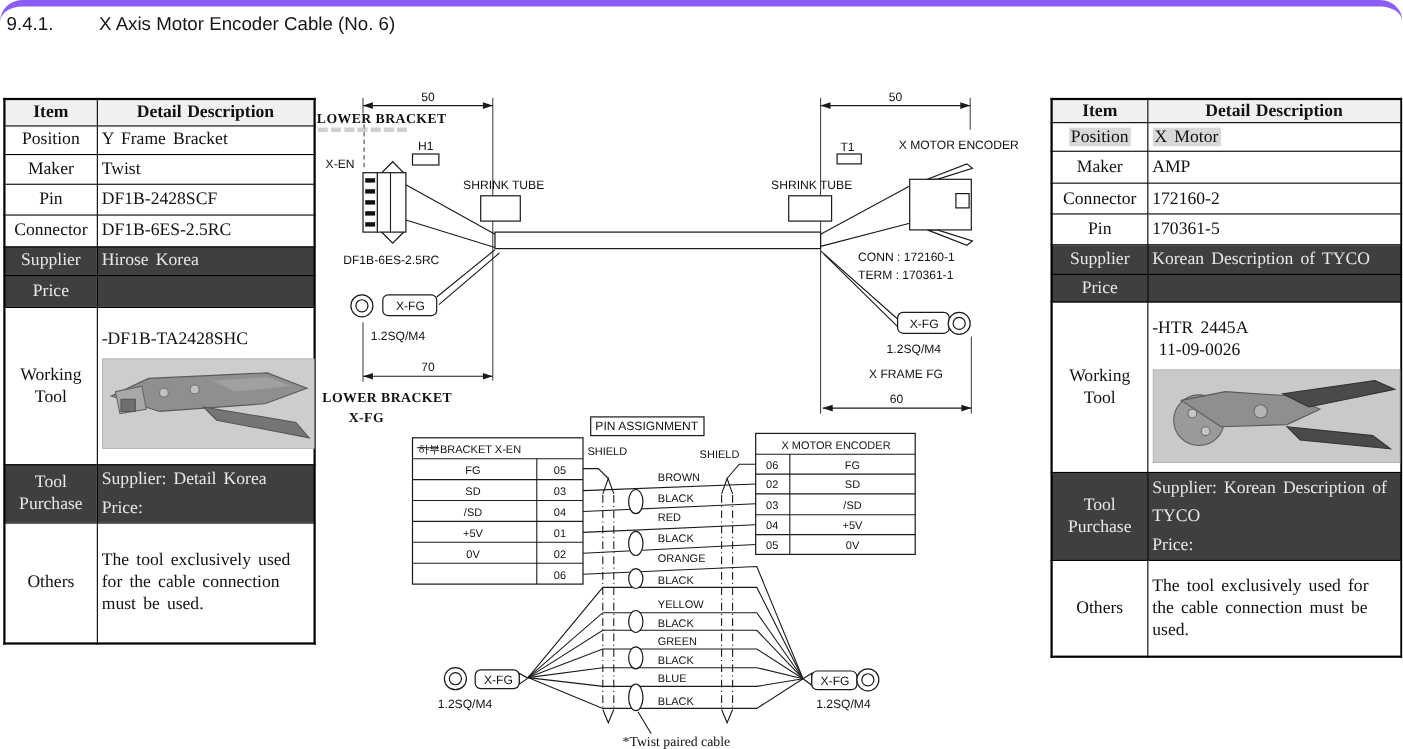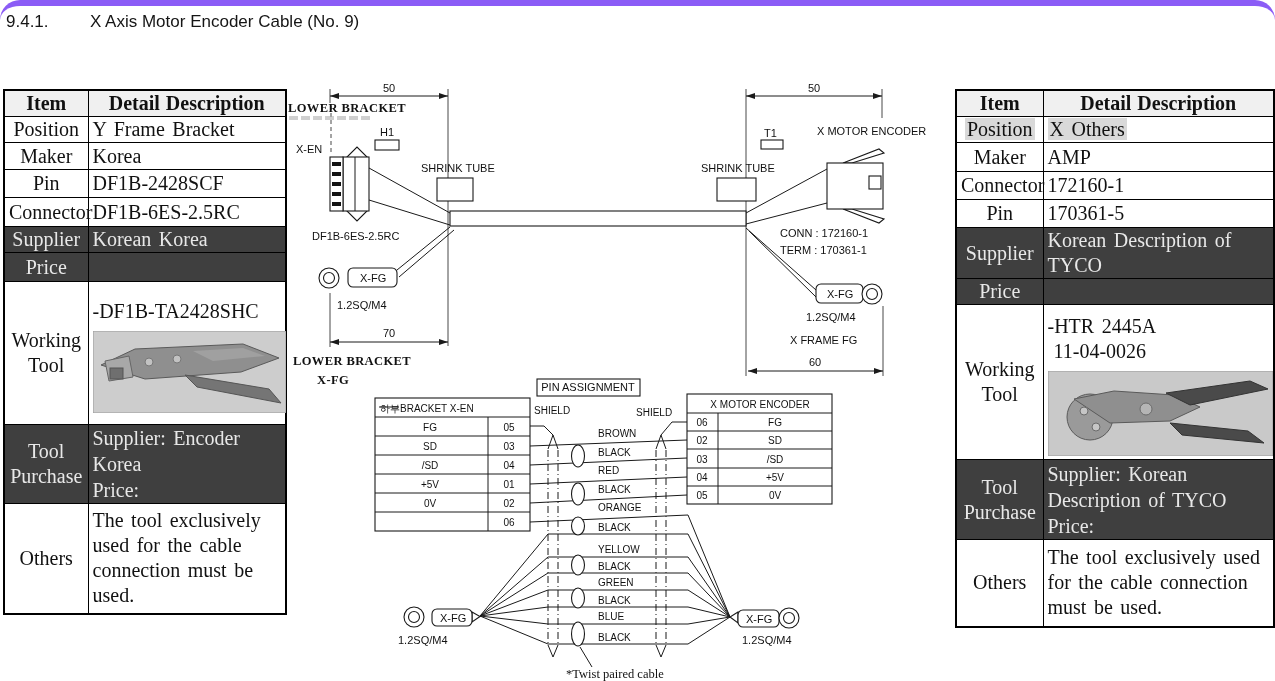--- a/index.html
+++ b/index.html
@@ -3,21 +3,21 @@
 <meta charset="utf-8">
 <style>
   html,body{margin:0;padding:0;background:#fff;}
   .doc{position:relative;width:1275px;height:681px;background:#fff;overflow:hidden;
        font-family:"Liberation Serif",serif;color:#111;border-top:6px solid #8b5cf6;border-radius:20px;}
   .title-row{position:absolute;left:6px;top:6px;font-family:"Liberation Sans",sans-serif;
              font-size:17px;color:#151515;}
   .title-num{position:absolute;left:0;top:0;white-space:nowrap;}
   .title-text{position:absolute;left:84px;top:0;white-space:nowrap;width:600px;}
   table.parts{position:absolute;border-collapse:collapse;table-layout:fixed;
-              font-size:20px;background:#fff;}
+              font-size:16px;background:#fff;}
   table.parts td{border:1px solid #000;padding:0 4px;vertical-align:middle;line-height:1.25;}
   table.parts{border:2px solid #000;}
   #left-table{left:3px;top:83px;width:282px;}
   #right-table{left:955px;top:83px;width:318px;}
   td.item{text-align:center;}
   td.desc{padding-left:6px;word-spacing:2.5px;}
   tr.hdr td{background:#f0f0f0;font-weight:bold;text-align:center;word-spacing:1px;}
   tr.dark td{background:#3f3f3f;color:#e8e8e8;}
   .hl{background:#d9d9d9;padding:0 2px;}
   .tool-cell{display:flex;flex-direction:column;justify-content:flex-start;padding-top:6px;}
@@ -37,52 +37,52 @@
   svg .tb{font-family:"Liberation Serif",serif;font-weight:bold;font-size:12.5px;letter-spacing:.4px;}
   svg .tserif{font-family:"Liberation Serif",serif;font-size:12.5px;}
 </style>
 </head>
 <body>
 
 <div class="doc">
 
   <div class="title-row">
     <span class="title-num">9.4.1.</span>
-    <span class="title-text">X Axis Motor Encoder Cable (No. 9)</span>
+    <span class="title-text">X Axis Motor Encoder Cable (No. 6)</span>
   </div>
 
   <table class="parts" id="left-table">
     <colgroup>
         <col style="width:84px">
         <col style="width:198px">
       </colgroup>
     <tbody>
         <tr class="hdr" style="height:24px">
       <td class="item">Item</td>
       <td>Detail Description</td>
     </tr>
     <tr style="height:26px">
       <td class="item">Position</td>
       <td class="desc">Y Frame Bracket</td>
     </tr>
     <tr style="height:27px">
       <td class="item">Maker</td>
-      <td class="desc">Korea</td>
+      <td class="desc">Twist</td>
     </tr>
     <tr style="height:28px">
       <td class="item">Pin</td>
       <td class="desc">DF1B-2428SCF</td>
     </tr>
     <tr style="height:29px">
       <td class="item">Connector</td>
       <td class="desc">DF1B-6ES-2.5RC</td>
     </tr>
     <tr class="dark" style="height:26px">
       <td class="item">Supplier</td>
-      <td class="desc">Korean Korea</td>
+      <td class="desc">Hirose Korea</td>
     </tr>
     <tr class="dark" style="height:29px">
       <td class="item">Price</td>
       <td class="desc"></td>
     </tr>
     <tr style="height:143px">
       <td class="item">Working Tool</td>
       <td class="desc">
         <div class="tool-cell">
           <span>-DF1B-TA2428SHC</span>
@@ -96,21 +96,21 @@
             <circle cx="56" cy="31" r="4" fill="#c2c2c2" stroke="#777"></circle>
             <circle cx="84" cy="28" r="4" fill="#c2c2c2" stroke="#777"></circle>
             <polygon points="100,20 150,17 172,25 120,30" fill="#a0a0a0"></polygon>
           </svg>
         </div>
       </td>
     </tr>
     <tr class="dark" style="height:53px">
       <td class="item">Tool Purchase</td>
       <td class="desc multiline">
-        <div>Supplier: Encoder Korea</div>
+        <div>Supplier: Detail Korea</div>
         <div>Price:</div>
       </td>
     </tr>
     <tr style="height:110px">
       <td class="item">Others</td>
       <td class="desc others-left">The tool exclusively used for the cable connection must be used.</td>
     </tr>
   </tbody>
     </table>
 
@@ -119,48 +119,48 @@
         <col style="width:87px">
         <col style="width:231px">
       </colgroup>
     <tbody>
         <tr class="hdr" style="height:19px">
       <td class="item">Item</td>
       <td>Detail Description</td>
     </tr>
     <tr style="height:26px">
       <td class="item"><span class="hl">Position</span></td>
-      <td class="desc"><span class="hl">X Others</span></td>
+      <td class="desc"><span class="hl">X Motor</span></td>
     </tr>
     <tr style="height:29px">
       <td class="item">Maker</td>
       <td class="desc">AMP</td>
     </tr>
     <tr style="height:28px">
       <td class="item">Connector</td>
-      <td class="desc">172160-1</td>
+      <td class="desc">172160-2</td>
     </tr>
     <tr style="height:28px">
       <td class="item">Pin</td>
       <td class="desc">170361-5</td>
     </tr>
     <tr class="dark" style="height:27px">
       <td class="item">Supplier</td>
       <td class="desc">Korean Description of TYCO</td>
     </tr>
     <tr class="dark" style="height:25px">
       <td class="item">Price</td>
       <td class="desc"></td>
     </tr>
     <tr style="height:155px">
       <td class="item">Working Tool</td>
       <td class="desc">
         <div class="tool-cell">
           <span>-HTR 2445A</span>
-          <span style="padding-left:6px">11-04-0026</span>
+          <span style="padding-left:6px">11-09-0026</span>
           <svg class="tool-photo" width="225" height="85" viewBox="0 0 225 85">
             <rect width="225" height="85" fill="#c9c9c9"></rect>
             <rect width="225" height="85" fill="none" stroke="#9a9a9a"></rect>
             <circle cx="42" cy="46" r="23" fill="#9a9a9a" stroke="#5a5a5a"></circle>
             <polygon points="26,28 66,20 126,24 152,36 122,50 62,52" fill="#8f8f8f" stroke="#5a5a5a"></polygon>
             <polygon points="118,22 202,10 220,18 142,34" fill="#4a4a4a" stroke="#333"></polygon>
             <polygon points="122,52 200,60 216,72 134,64" fill="#4a4a4a" stroke="#333"></polygon>
             <circle cx="36" cy="40" r="4" fill="#c6c6c6" stroke="#6b6b6b"></circle>
             <circle cx="48" cy="56" r="4" fill="#c6c6c6" stroke="#6b6b6b"></circle>
             <circle cx="98" cy="38" r="6" fill="#b5b5b5" stroke="#6b6b6b"></circle>

